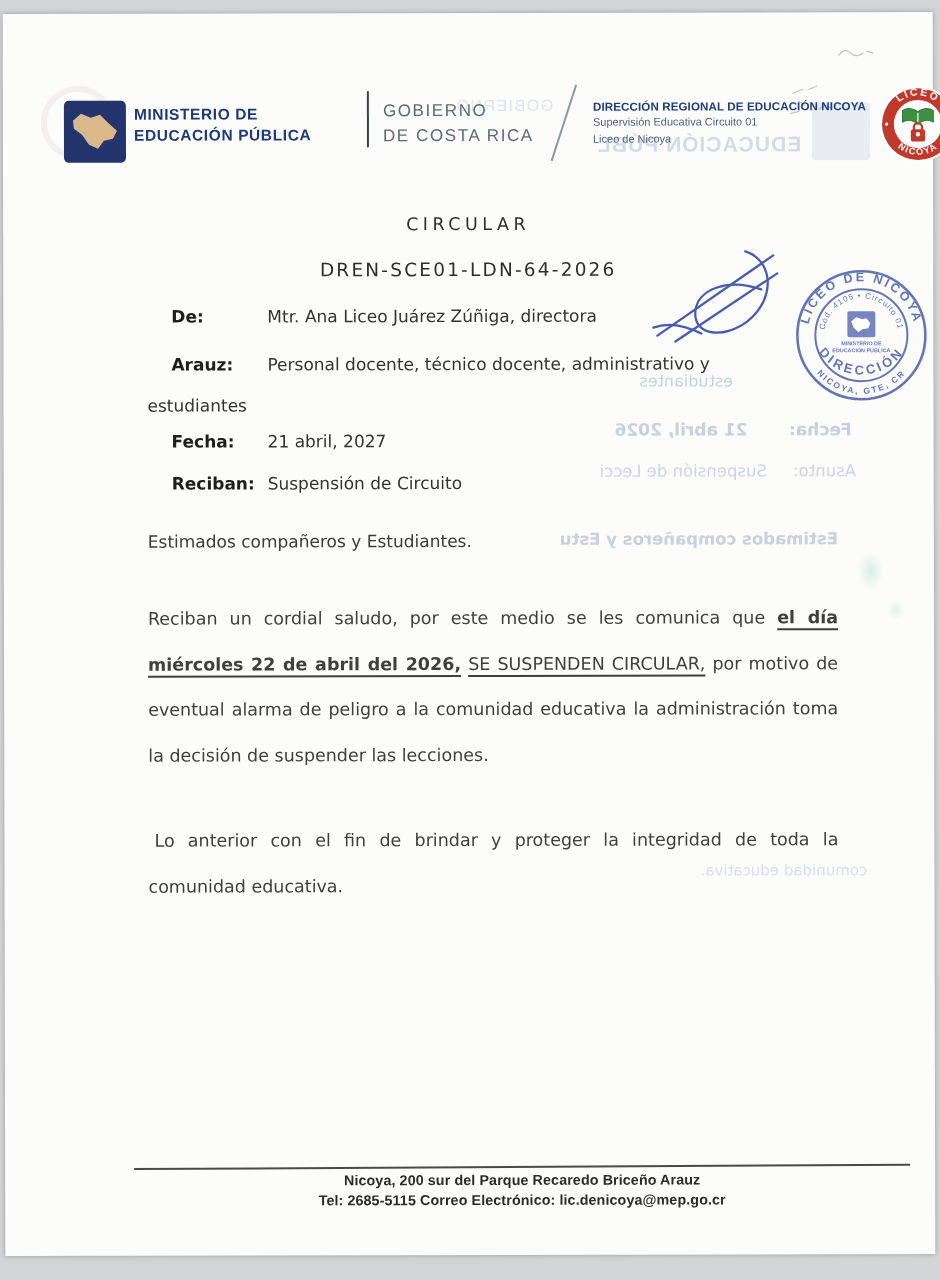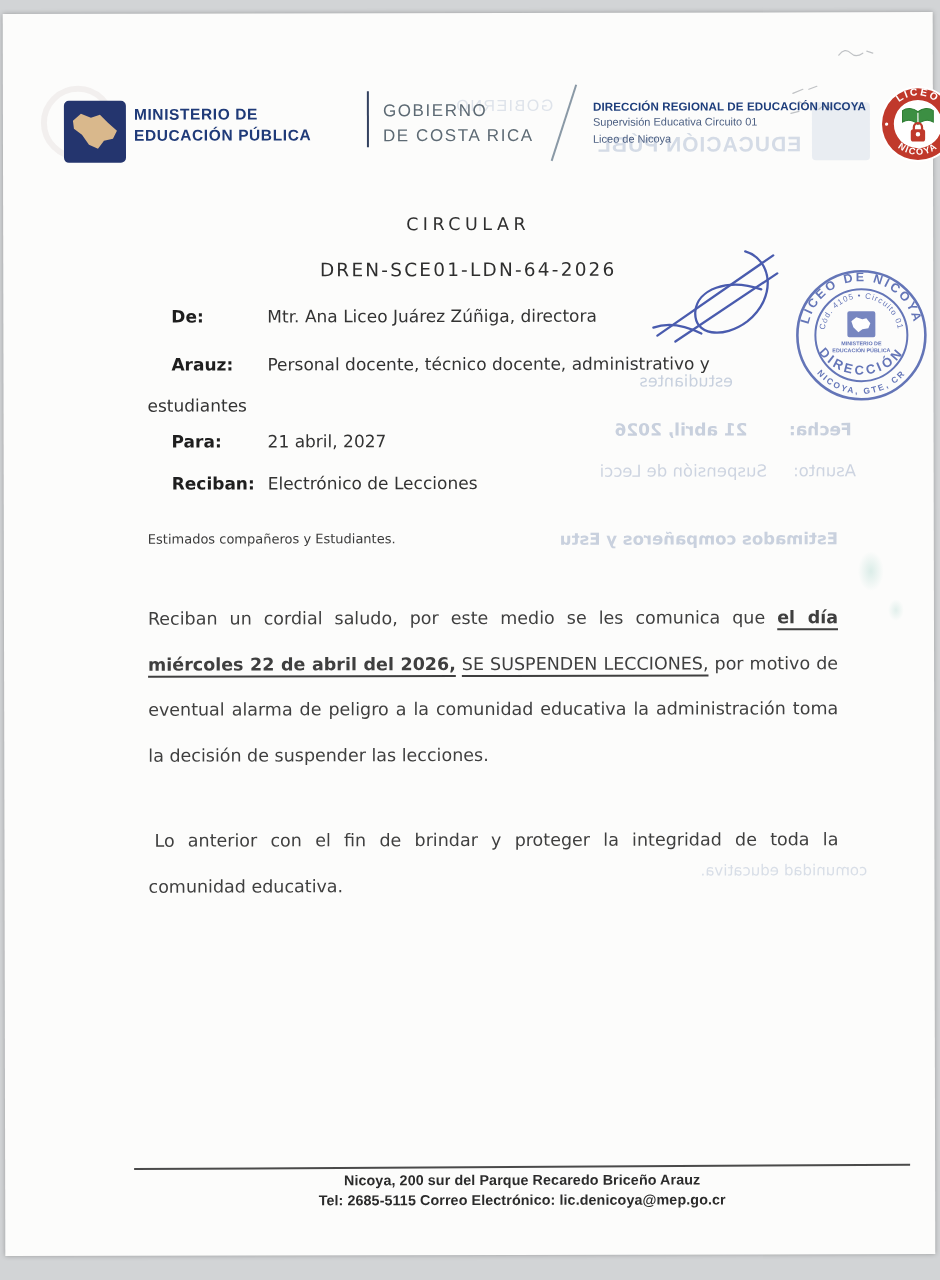--- a/index.html
+++ b/index.html
@@ -31,21 +31,21 @@
   .doc-ref{position:absolute;left:0;right:0;top:246px;text-align:center;
     font-size:18.5px;font-weight:500;letter-spacing:2.2px;color:#2e2e2e;}
   
   .fieldrow{position:absolute;left:144px;width:690px;font-size:17px;color:#333;line-height:41px;}
   .fieldrow .lbl{display:inline-block;width:96px;font-weight:700;color:#1e1e1e;margin-left:24px;}
   .row-de{top:283px;}
   .row-para{top:331px;width:640px;}
   .row-fecha{top:408px;}
   .row-asunto{top:450px;}
   
-  .salutation{position:absolute;left:144px;top:518px;font-size:13px;color:#3a3a3a;}
+  .salutation{position:absolute;left:144px;top:518px;font-size:17px;color:#3a3a3a;}
   .para{position:absolute;left:144px;width:690px;font-size:17.5px;line-height:45.5px;
     color:#3f3f3f;text-align:justify;margin:0;}
   .para-1{top:583px;}
   .para-2{top:805px;text-indent:6px;}
   .u{text-decoration:underline;text-underline-offset:5px;text-decoration-thickness:1.6px;}
   .b{font-weight:700;}
   
   .signature{position:absolute;left:646px;top:227px;width:140px;height:110px;}
   .stamp{position:absolute;left:782px;top:253px;width:152px;height:142px;opacity:.78;}
   .pencil-marks{position:absolute;left:776px;top:17px;width:150px;height:90px;opacity:.55;}
@@ -147,24 +147,24 @@
   <div class="doc-title">CIRCULAR</div>
   <div class="doc-ref">DREN-SCE01-LDN-64-2026</div>
 
   <div class="fieldrow row-de">
     <span class="lbl">De:</span><span>Mtr. Ana Liceo Juárez Zúñiga, directora</span>
   </div>
   <div class="fieldrow row-para">
     <span class="lbl">Arauz:</span><span>Personal docente, técnico docente, administrativo y estudiantes</span>
   </div>
   <div class="fieldrow row-fecha">
-    <span class="lbl">Para:</span><span>21 abril, 2027</span>
+    <span class="lbl">Fecha:</span><span>21 abril, 2027</span>
   </div>
   <div class="fieldrow row-asunto">
-    <span class="lbl">Reciban:</span><span>Electrónico de Lecciones</span>
+    <span class="lbl">Reciban:</span><span>Suspensión de Circuito</span>
   </div>
 
   <svg class="signature" viewBox="0 0 140 110">
     <g fill="none" stroke="#2a3fa0" stroke-width="2.3" stroke-linecap="round" opacity="0.85">
       <path d="M 96 12 C 123 20 128 58 98 82 C 74 100 44 96 46 72 C 48 50 78 38 112 50"></path>
       <path d="M 8 96 L 124 16"></path>
       <path d="M 26 102 L 128 34"></path>
       <path d="M 4 88 C 20 82 36 86 52 94"></path>
     </g>
   </svg>
@@ -191,21 +191,21 @@
     <text font-family="Liberation Sans,sans-serif" font-size="13" font-weight="700" fill="#3a50a5" letter-spacing="3">
       <textPath href="#sdir" startOffset="50%" text-anchor="middle">DIRECCIÓN</textPath>
     </text>
     <text font-family="Liberation Sans,sans-serif" font-size="8.5" font-weight="700" fill="#3a50a5" letter-spacing="2">
       <textPath href="#souter" startOffset="50%" text-anchor="middle">NICOYA, GTE, CR</textPath>
     </text>
   </svg>
 
   <div class="salutation">Estimados compañeros y Estudiantes.</div>
 
-  <p class="para para-1"><span>Reciban un cordial saludo, por este medio se les comunica que </span><span class="u b">el día miércoles 22 de abril del 2026,</span> <span class="u">SE SUSPENDEN LECCIONES,</span><span> por motivo de eventual alarma de peligro a la comunidad educativa la administración toma la decisión de suspender las  lecciones.</span></p>
+  <p class="para para-1"><span>Reciban un cordial saludo, por este medio se les comunica que </span><span class="u b">el día miércoles 22 de abril del 2026,</span> <span class="u">SE SUSPENDEN CIRCULAR,</span><span> por motivo de eventual alarma de peligro a la comunidad educativa la administración toma la decisión de suspender las  lecciones.</span></p>
 
   <p class="para para-2">Lo anterior con el fin de brindar y proteger la integridad de toda la comunidad educativa.</p>
 
   <div class="footer-line"></div>
   <div class="footer-text footer-address">Nicoya, 200 sur del Parque Recaredo Briceño Arauz</div>
   <div class="footer-text footer-contact">Tel: 2685-5115 Correo Electrónico:  lic.denicoya@mep.go.cr</div>
 
 </div>
 
 </body></html>

